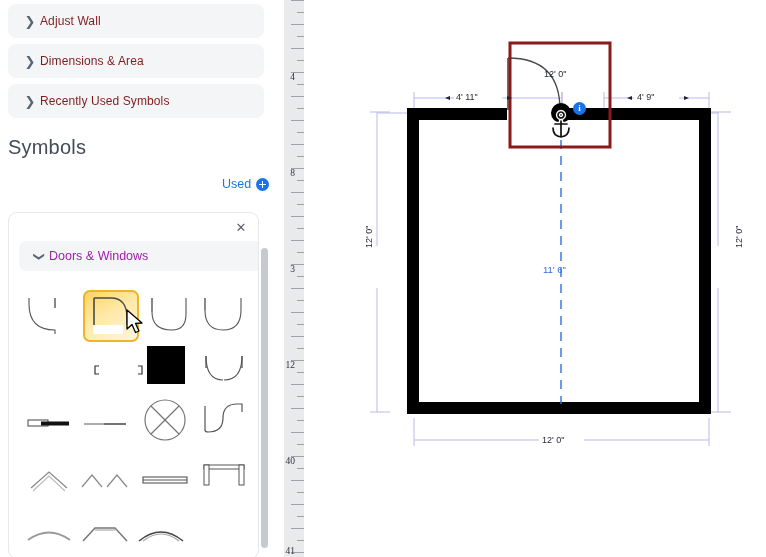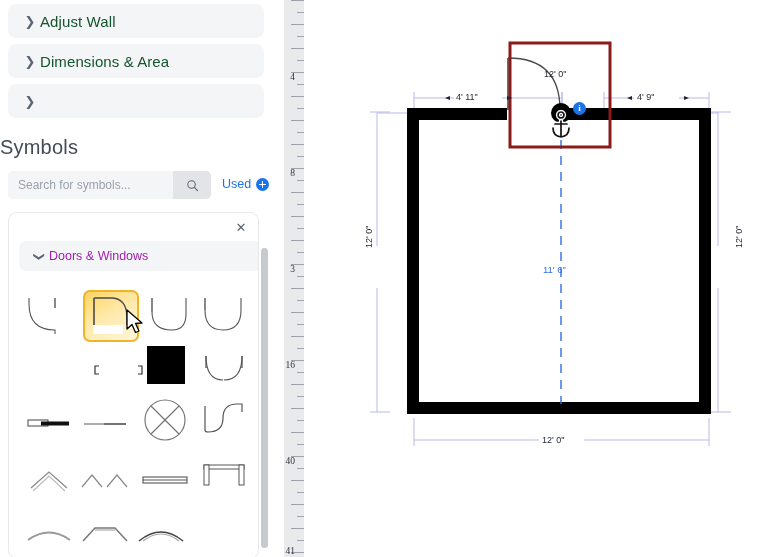--- a/index.html
+++ b/index.html
@@ -20,28 +20,28 @@
     position:absolute;left:8px;width:256px;height:34px;
     background:#f4f5f7;border-radius:8px;
     display:flex;align-items:center;
     cursor:pointer;
   }
   .accordion-row .chev{
     width:20px;margin-left:12px;color:#5a6472;font-size:13px;line-height:1;
     display:flex;align-items:center;justify-content:center;
   }
   .accordion-row .lbl{
-    font-size:15px;color:#14532d;letter-spacing:.1px;
+    font-size:12px;color:#7f1d1d;letter-spacing:.1px;
   }
   #row-adjust-wall{top:4px;}
   #row-dimensions{top:44px;}
   #row-recent{top:84px;}
 
   #symbols-title{
-    position:absolute;left:0;top:136px;
+    position:absolute;left:8px;top:136px;
     font-size:20px;color:#434b59;font-weight:400;letter-spacing:.2px;
   }
 
   #search-wrap{
     position:absolute;left:8px;top:171px;width:203px;height:28px;
     background:#f4f5f7;border-radius:5px;display:flex;align-items:center;
     overflow:hidden;
   }
   #search-input{
     border:0;outline:0;background:transparent;
@@ -158,33 +158,25 @@
       <span class="lbl">Adjust Wall</span>
     </div>
 
     <div class="accordion-row" id="row-dimensions">
       <span class="chev">❯</span>
       <span class="lbl">Dimensions &amp; Area</span>
     </div>
 
     <div class="accordion-row" id="row-recent">
       <span class="chev">❯</span>
+      <span class="lbl">Recently Used Symbols</span>
     </div>
 
     <div id="symbols-title">Symbols</div>
 
-    <div id="search-wrap">
-      <input id="search-input" type="text" placeholder="Search for symbols..." style="">
-      <div id="search-btn">
-        <svg width="13" height="13" viewBox="0 0 16 16">
-          <circle cx="6.8" cy="6.8" r="4.6" fill="none" stroke="#5a6472" stroke-width="1.3"></circle>
-          <line x1="10.3" y1="10.3" x2="14.2" y2="14.2" stroke="#5a6472" stroke-width="1.4" stroke-linecap="round"></line>
-        </svg>
-      </div>
-    </div>
 
     <div id="more-btn">
       <span id="more-label">Used</span>
       <span class="plus-circle"></span>
     </div>
 
     <div id="symbols-card">
 
       <div id="dw-header">
         <span class="chev" style="transform: rotate(90deg);">❯</span>
@@ -384,21 +376,21 @@
       <div class="tick major" style="top: 480px;"></div>
       <div class="tick minor" style="top: 492px;"></div>
       <div class="tick major" style="top: 504px;"></div>
       <div class="tick minor" style="top: 516px;"></div>
       <div class="tick major" style="top: 528px;"></div>
       <div class="tick minor" style="top: 540px;"></div>
       <div class="tick major" style="top: 552px;"></div>
       <div class="rlabel" style="top: 73px;">4</div>
       <div class="rlabel" style="top: 169px;">8</div>
       <div class="rlabel" style="top: 265px;">3</div>
-      <div class="rlabel" style="top: 361px;">16</div>
+      <div class="rlabel" style="top: 361px;">12</div>
       <div class="rlabel" style="top: 457px;">40</div>
       <div class="rlabel" style="top: 547px;">41</div>
     </div>
 
   <div id="canvas">
 
     <svg width="462" height="557">
 
       <g stroke="#b9b9e8" stroke-width="1" fill="none">
 

